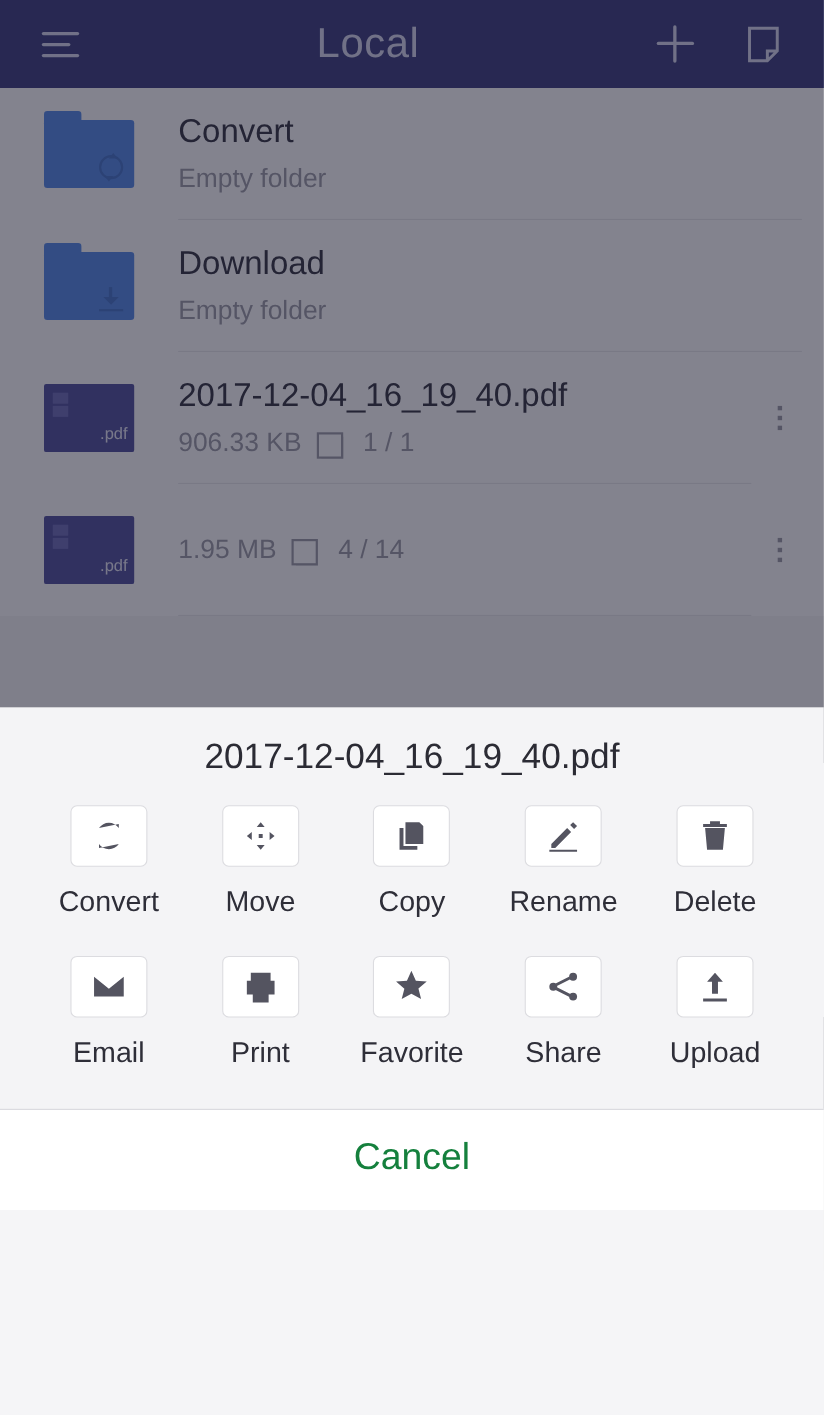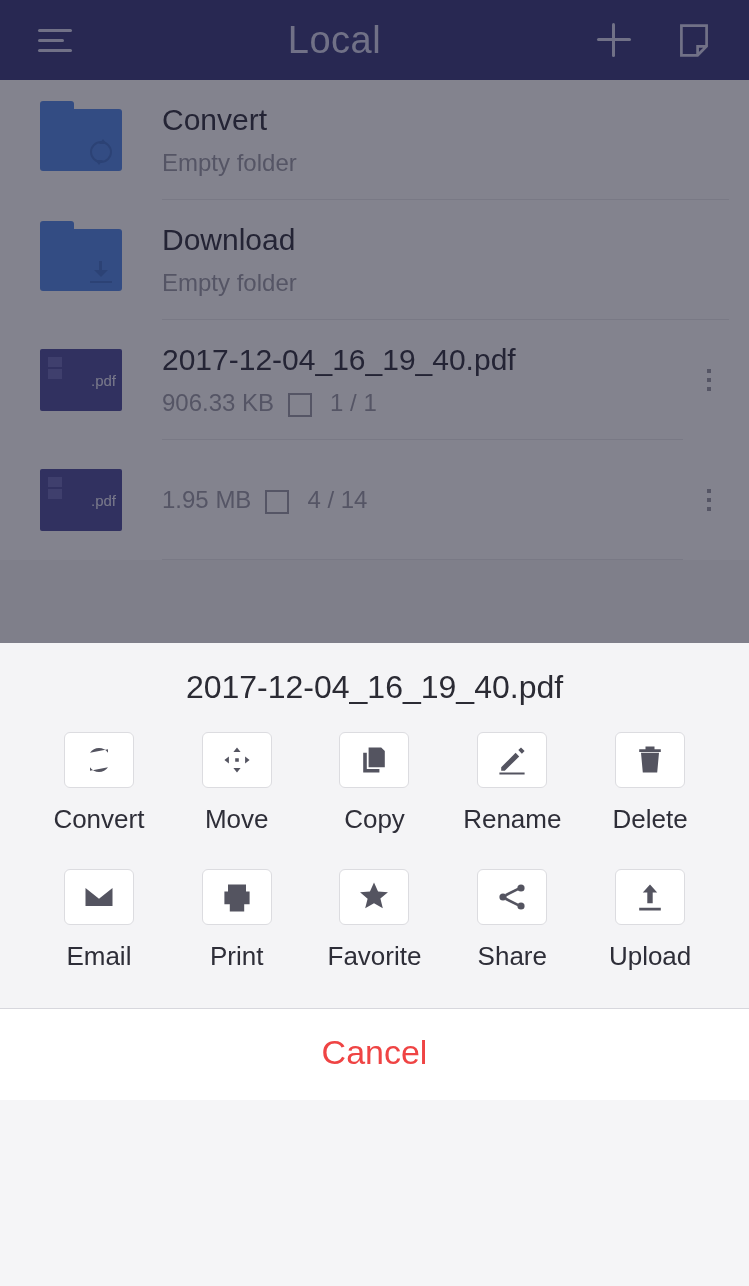--- a/index.html
+++ b/index.html
@@ -31,21 +31,21 @@
   .folder .sub-icon.sync::before, .folder .sub-icon.sync::after { content:""; position:absolute; width:0;height:0; border-left:4px solid transparent; border-right:4px solid transparent; }
   .folder .sub-icon.sync::before{ border-bottom:5px solid #3e6fc8; top:-4px; right:3px; }
   .folder .sub-icon.sync::after { border-top:5px solid #3e6fc8; bottom:-4px; left:3px; }
   .folder .sub-icon.download { }
   .folder .sub-icon.download::before { content:""; position:absolute; left:9px; top:0; width:3px; height:13px; background:#3e6fc8; }
   .folder .sub-icon.download::after { content:""; position:absolute; left:4px; top:9px; width:0;height:0; border-left:7px solid transparent; border-right:7px solid transparent; border-top:7px solid #3e6fc8; }
   .folder .sub-icon.download .bar { position:absolute; bottom:0; left:0; width:22px; height:2px; background:#3e6fc8; }
 
   .pdf-thumb { width:82px; height:62px; background:#4a4a9a; border-radius:2px; position:relative; }
   .pdf-thumb::before { content:""; position:absolute; top:8px; left:8px; width:14px; height:10px; background:#6868b6; box-shadow: 0 12px 0 #6868b6; }
-  .pdf-thumb .ext { position:absolute; right:6px; bottom:22px; color:#e7e7f5; font-size:15px; }
+  .pdf-thumb .ext { position:absolute; right:6px; bottom:8px; color:#e7e7f5; font-size:15px; }
 
   .info { flex:1; display:flex; flex-direction:column; justify-content:center; gap:12px; border-bottom:1px solid #e8e8ec; height:100%; padding-right:10px;}
   .name { font-size:30px; color:#2d2d3a; font-weight:400; }
   .meta { font-size:24px; color:#9a9aa5; display:flex; align-items:flex-end; gap:18px; }
   .pages-icon { display:inline-block; width:20px; height:20px; border:2px solid #9a9aa5; position:relative; }
   .pages-icon::after{ content:""; position:absolute; top:-6px; left:-6px; width:20px; height:20px; border:2px solid #9a9aa5; background:#fff; }
 
   .more-btn { width:40px; height:60px; display:flex; flex-direction:column; align-items:center; justify-content:center; gap:5px; margin-left:6px;}
   .more-btn span { width:4px; height:4px; background:#9a9aa5; }
 
@@ -53,21 +53,21 @@
   .dim { position:absolute; inset:0; background:rgba(30,30,50,0.55); }
 
   
   .sheet { position:absolute; left:0; right:0; bottom:0; background:#f4f4f6; }
   .sheet-title { text-align:center; font-size:32px; color:#2b2b34; padding:26px 0 20px; font-weight:400;}
   .actions { display:grid; grid-template-columns: repeat(5, 1fr); row-gap:34px; padding: 6px 30px 36px; }
   .action { display:flex; flex-direction:column; align-items:center; gap:16px; }
   .action .box { width:70px; height:56px; background:#fff; border:1px solid #dcdce0; border-radius:6px; display:flex; align-items:center; justify-content:center; }
   .action .box svg { width:36px; height:36px; fill:#545460; }
   .action .label { font-size:26px; color:#2e2e38; }
-  .cancel { border-top:1px solid #d7d7dd; background:#fff; text-align:center; font-size:34px; color:#ef4444; padding:24px 0 28px; }
+  .cancel { border-top:1px solid #d7d7dd; background:#fff; text-align:center; font-size:34px; color:#15803d; padding:24px 0 28px; }
 
 </style>
 </head>
 <body>
 <div class="screen">
 
   <div class="topbar">
     <div class="icon-btn">
       <div class="menu-lines">
           <span></span>

